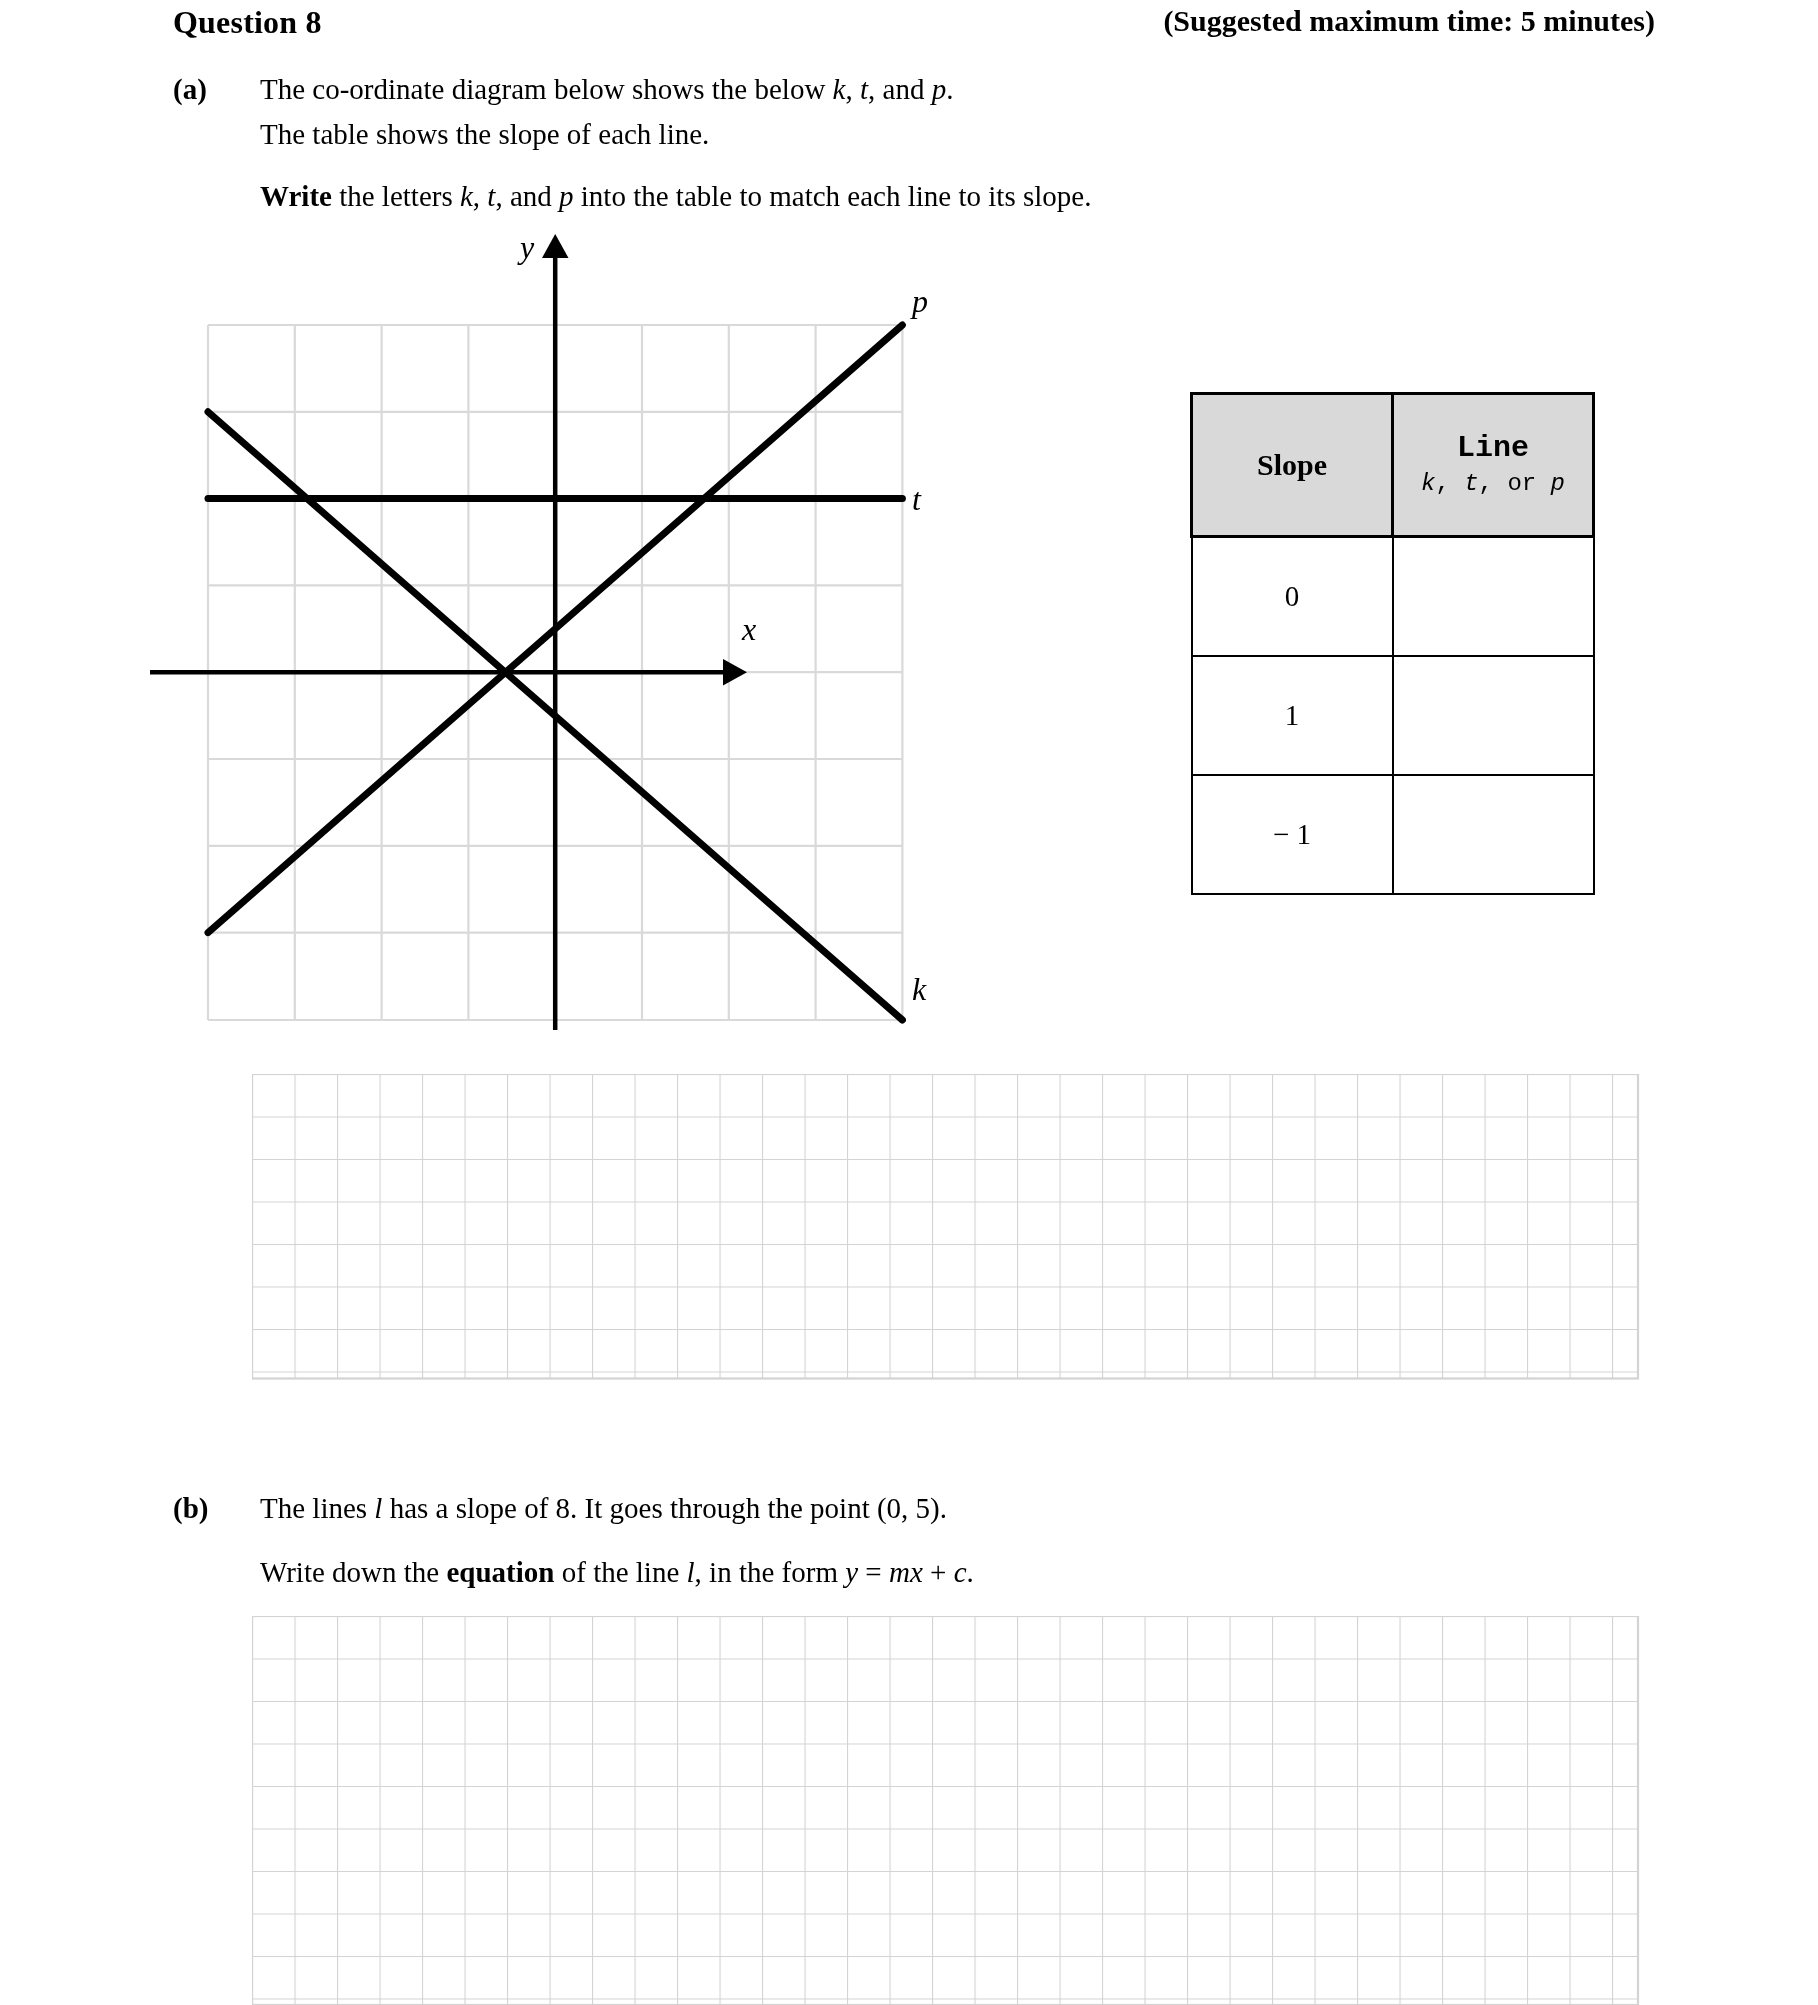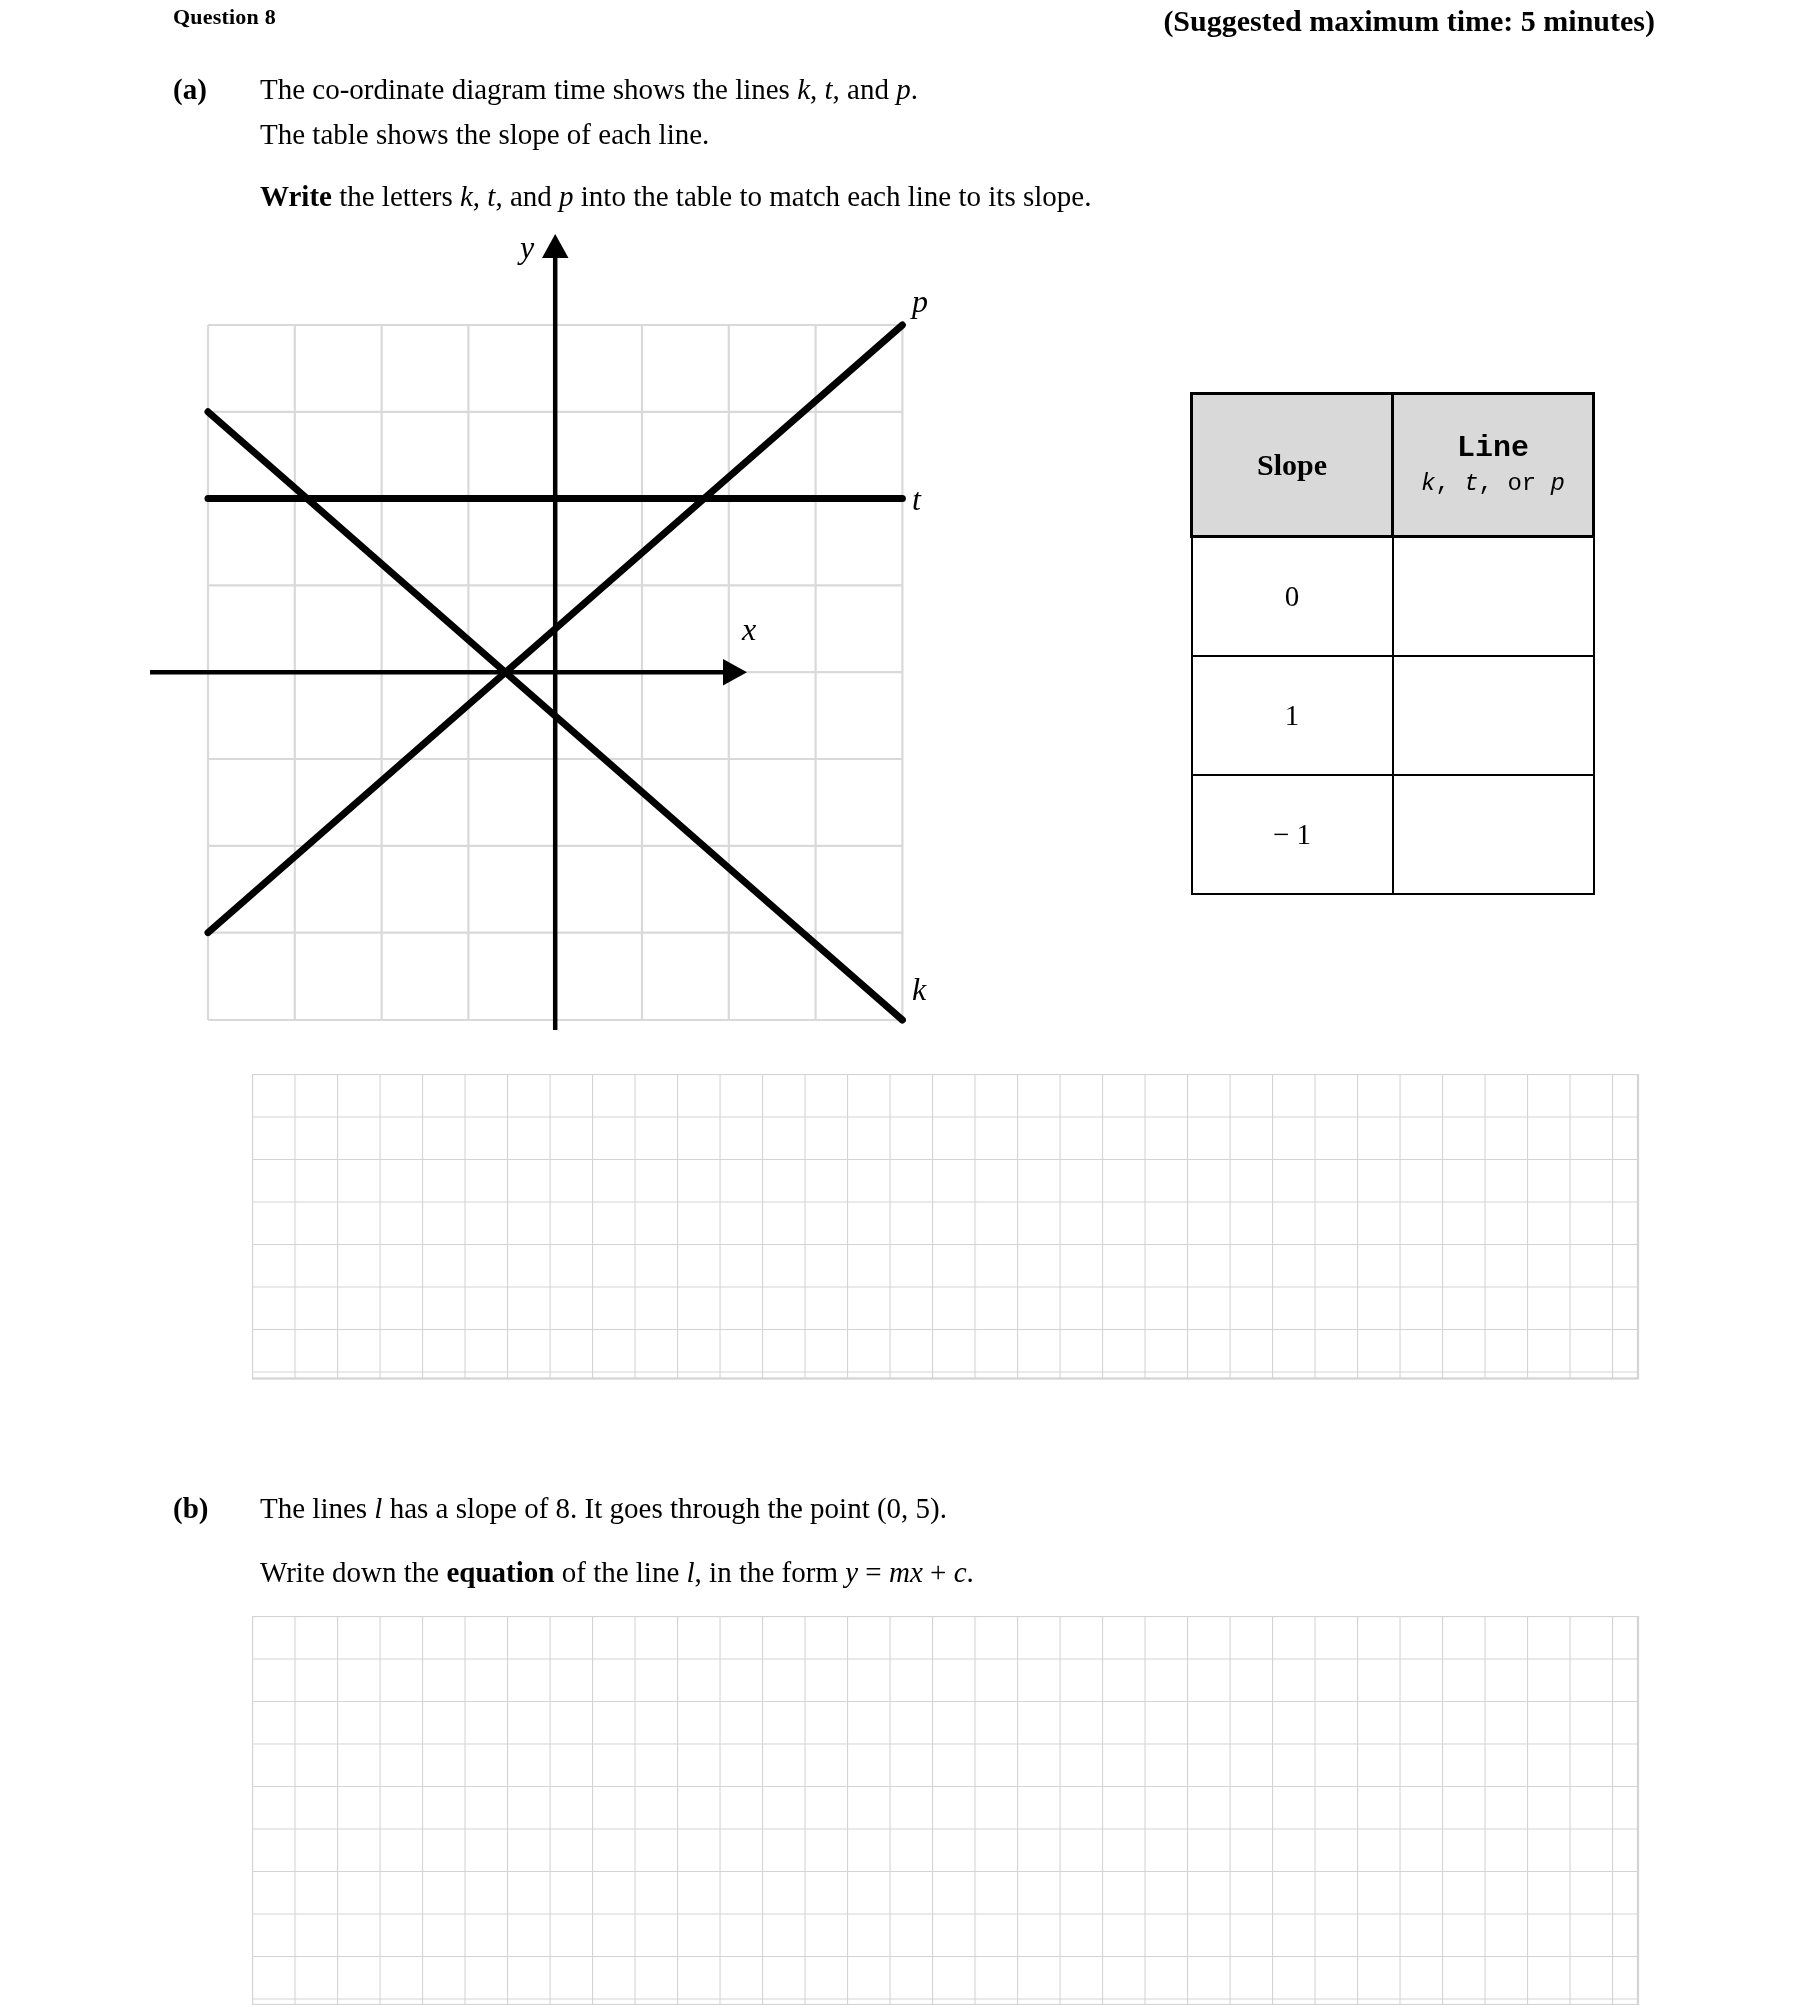--- a/index.html
+++ b/index.html
@@ -8,21 +8,21 @@
     font-family:"Liberation Serif", serif;
     color:#000000;
     position:relative;
     overflow:hidden;
   }
   .page{position:relative;width:1818px;height:2005px;}
 
   
   .q-title{
     position:absolute;left:173px;top:4px;
-    font-size:22px;font-weight:bold;letter-spacing:0.2px;
+    font-size:32px;font-weight:bold;letter-spacing:0.2px;
   }
   .q-time{
     position:absolute;right:163px;top:4px;
     font-size:30px;font-weight:bold;text-align:right;white-space:nowrap;
   }
 
   
   .part-label{position:absolute;font-size:29px;font-weight:bold;}
   .body-line{position:absolute;font-size:29px;white-space:nowrap;}
   .body-line b{font-weight:bold;}
@@ -64,21 +64,21 @@
 <body>
 
 <div class="page">
 
   <div class="q-title">Question 8</div>
   <div class="q-time">(Suggested maximum time: 5 minutes)</div>
 
   <div class="part-label" style="left:173px;top:73px;">(a)</div>
 
   <div class="body-line" style="left:260px;top:73px;">
-    <span>The co-ordinate diagram time shows the lines </span><i class="m">k</i><span>, </span><i class="m">t</i><span>, and </span><i class="m">p</i><span>.</span>
+    <span>The co-ordinate diagram below shows the below </span><i class="m">k</i><span>, </span><i class="m">t</i><span>, and </span><i class="m">p</i><span>.</span>
   </div>
 
   <div class="body-line" style="left:260px;top:180px;">
     <b>Write</b><span> the letters </span><i class="m">k</i><span>, </span><i class="m">t</i><span>, and </span><i class="m">p</i><span> into the table to match each line to its slope.</span>
   </div>
 
   <div class="body-line" style="left:260px;top:118px;">The table shows the slope of each line.</div>
 
   <div class="diagram">
     <svg width="800" height="840" viewBox="0 0 800 840" xmlns="http://www.w3.org/2000/svg">

